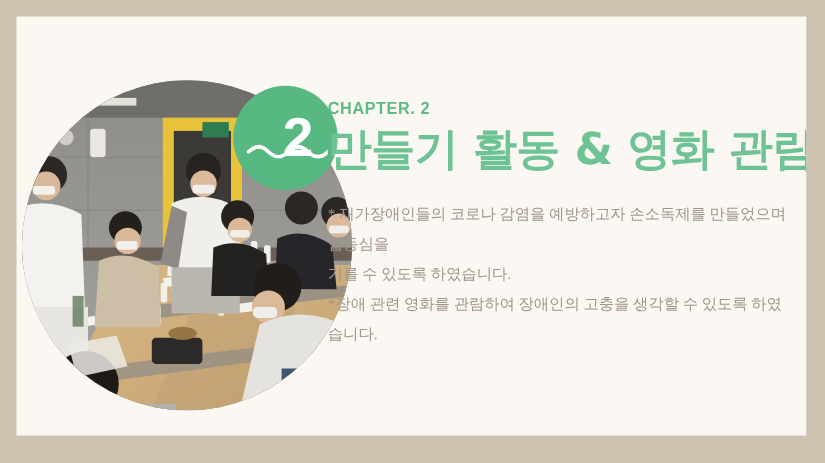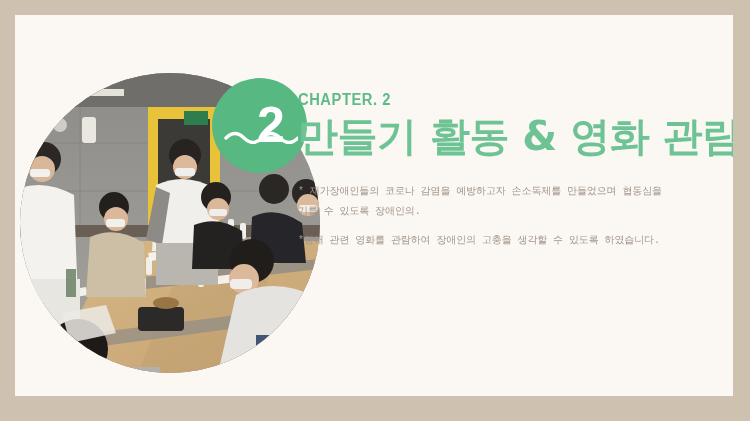--- a/index.html
+++ b/index.html
@@ -112,28 +112,28 @@
     font-family: "DejaVu Sans", "Liberation Sans", sans-serif;
     white-space: nowrap;
     text-shadow: 0 1px 0 rgba(255,255,255,0.35);
   }
 
   .body-block {
     margin-top: 22px;
   }
   .body-line {
     color: #a1958a;
-    font-size: 10px;
+    font-size: 14px;
     line-height: 1.95;
     margin: 0;
-    font-family: Liberation Mono, monospace;
+    font-family: Liberation Serif, serif;
     letter-spacing: -0.1px;
   }
   .body-para + .body-para {
-    margin-top: 10px;
+    margin-top: 0;
   }
 </style>
 </head>
 <body>
 
 <div class="slide">
   <div class="card">
 
     <div class="photo-circle">
       <svg class="photo-svg" viewBox="0 0 300 300" preserveAspectRatio="xMidYMid slice" role="img">
@@ -271,21 +271,21 @@
       </svg>
     </div>
 
     <div class="content">
       <div class="chapter-label">CHAPTER. 2</div>
       <h1 class="main-title">만들기 활동 &amp; 영화 관람</h1>
 
       <div class="body-block">
         <div class="body-para">
           <p class="body-line">* 재가장애인들의 코로나 감염을 예방하고자 손소독제를 만들었으며 협동심을</p>
-          <p class="body-line">기를 수 있도록 장애인의.</p>
+          <p class="body-line">기를 수 있도록 하였습니다.</p>
         </div>
         <div class="body-para">
           <p class="body-line">*장애 관련 영화를 관람하여 장애인의 고충을 생각할 수 있도록 하였습니다.</p>
         </div>
       </div>
     </div>
 
   </div>
 </div>
 

